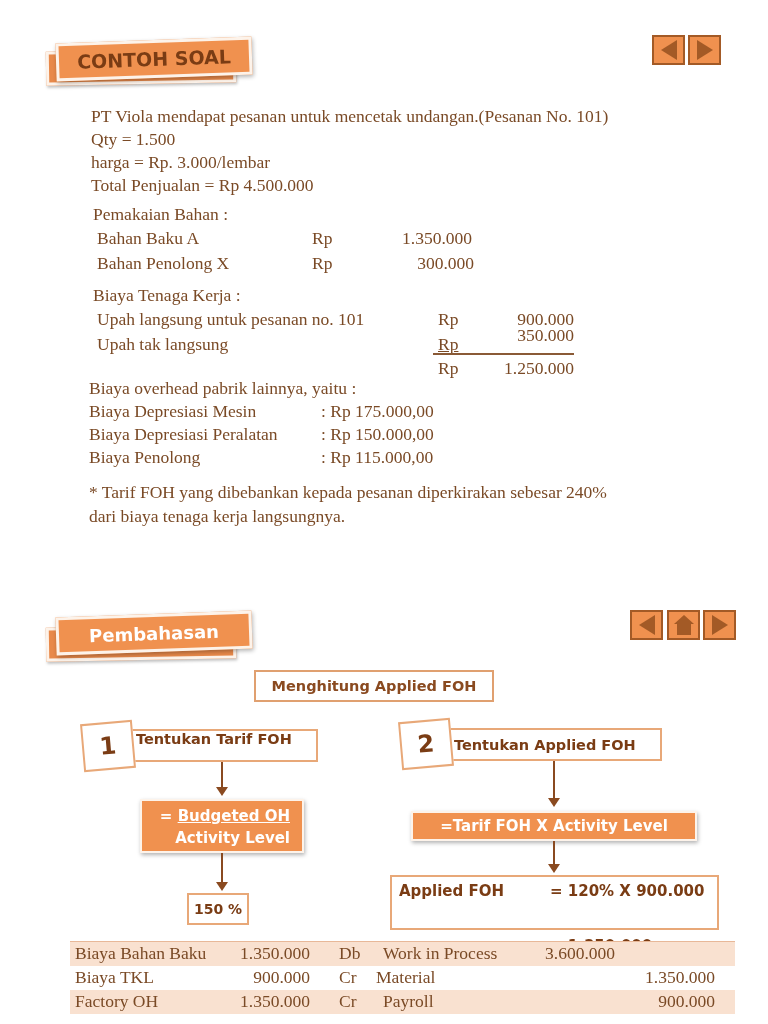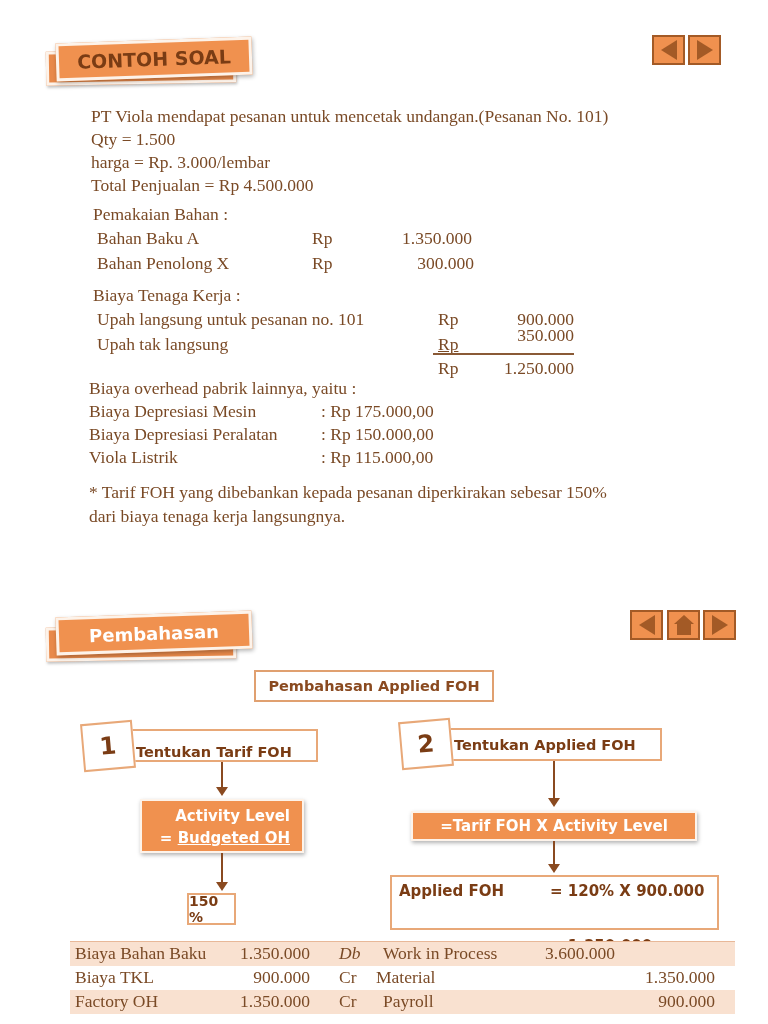--- a/index.html
+++ b/index.html
@@ -89,24 +89,24 @@
 <div class="txt" style="left:474px; top:324px; width:100px; text-align:right;">350.000</div>
 <div class="abs" style="left:433px; top:353px; width:141px; height:2px; background:#8a5a36;"></div>
 <div class="txt" style="left:438px; top:357px;">Rp</div>
 <div class="txt" style="left:474px; top:357px; width:100px; text-align:right;">1.250.000</div>
 
 <div class="txt" style="left:89px; top:377px;">Biaya overhead pabrik lainnya, yaitu :</div>
 <div class="txt" style="left:89px; top:400px;">Biaya Depresiasi Mesin</div>
 <div class="txt" style="left:321px; top:400px;">: Rp 175.000,00</div>
 <div class="txt" style="left:89px; top:423px;">Biaya Depresiasi Peralatan</div>
 <div class="txt" style="left:321px; top:423px;">: Rp 150.000,00</div>
-<div class="txt" style="left:89px; top:446px;">Viola Listrik</div>
+<div class="txt" style="left:89px; top:446px;">Biaya Penolong</div>
 <div class="txt" style="left:321px; top:446px;">: Rp 115.000,00</div>
 
-<div class="txt" style="left:89px; top:481px;">* Tarif FOH yang dibebankan kepada pesanan diperkirakan sebesar 150%</div>
+<div class="txt" style="left:89px; top:481px;">* Tarif FOH yang dibebankan kepada pesanan diperkirakan sebesar 240%</div>
 <div class="txt" style="left:89px; top:505px;">dari biaya tenaga kerja langsungnya.</div>
 
 <div class="ribbon" style="left:44px; top:612px; width:210px; height:50px;">
   <div class="back" style="left:2px; top:14px; width:190px; height:34px; transform:rotate(-1deg);"></div>
   <div class="front" style="left:12px; top:2px; width:196px; height:38px; font-size:18px; color:#ffffff;">
     <span>Pembahasan</span>
   </div>
 </div>
 
 <div class="navbtn" style="left:630px; top:610px;">
@@ -116,38 +116,38 @@
   <span style="position:relative; width:20px; height:20px;">
     <span style="position:absolute; left:0; top:0; width:0; height:0; border-left:10px solid transparent; border-right:10px solid transparent; border-bottom:9px solid #a35a26;"></span>
     <span style="position:absolute; left:3px; top:9px; width:14px; height:11px; background:#a35a26;"></span>
   </span>
 </div>
 <div class="navbtn" style="left:703px; top:610px;">
   <span style="width:0;height:0;border-top:10px solid transparent;border-bottom:10px solid transparent;border-left:16px solid #a35a26;"></span>
 </div>
 
 <div class="box-outline sans" style="left:254px; top:670px; width:240px; height:32px; border-color:#e0a070; display:flex; align-items:center; justify-content:center; font-size:14.5px; color:#8a4a20;">
-  <span>Pembahasan Applied FOH</span>
+  <span>Menghitung Applied FOH</span>
 </div>
 
-<div class="box-outline sans" style="left:126px; top:729px; width:192px; height:33px; display:flex; align-items:flex-end; padding-left:8px; font-size:14.5px; color:#7a3c14;">
+<div class="box-outline sans" style="left:126px; top:729px; width:192px; height:33px; display:flex; align-items:flex-start; padding-left:8px; font-size:14.5px; color:#7a3c14;">
   <span>Tentukan Tarif FOH</span>
 </div>
 <div class="box-outline sans" style="left:82px; top:722px; width:52px; height:48px; transform:rotate(-5deg); display:flex; align-items:center; justify-content:center; font-size:24px; color:#7a3c14;">
   <span>1</span>
 </div>
 <div class="vline" style="left:221px; top:762px; height:26px;"></div>
 <div class="arrowhead" style="left:216px; top:787px;"></div>
 <div class="box-fill sans" style="left:140px; top:799px; width:164px; height:54px; font-size:15px; padding:4px 12px 0 0; text-align:right; line-height:22px;">
+  <div><span>=</span> <span style="text-decoration:underline;">Budgeted OH</span></div>
   <div>Activity Level</div>
-  <div><span>=</span> <span style="text-decoration:underline;">Budgeted OH</span></div>
 </div>
 <div class="vline" style="left:221px; top:853px; height:30px;"></div>
 <div class="arrowhead" style="left:216px; top:882px;"></div>
-<div class="box-outline sans" style="left:187px; top:893px; width:49px; height:32px; display:flex; align-items:center; justify-content:center; font-size:14px; color:#7a3c14;">
+<div class="box-outline sans" style="left:187px; top:893px; width:62px; height:32px; display:flex; align-items:center; justify-content:center; font-size:14px; color:#7a3c14;">
   <span>150 %</span>
 </div>
 
 <div class="box-outline sans" style="left:444px; top:728px; width:218px; height:33px; display:flex; align-items:center; padding-left:8px; font-size:14.5px; color:#7a3c14;">
   <span>Tentukan Applied FOH</span>
 </div>
 <div class="box-outline sans" style="left:400px; top:720px; width:52px; height:48px; transform:rotate(-5deg); display:flex; align-items:center; justify-content:center; font-size:24px; color:#7a3c14;">
   <span>2</span>
 </div>
 <div class="vline" style="left:553px; top:761px; height:38px;"></div>
@@ -161,21 +161,21 @@
   <span class="abs" style="left:7px; top:5px;">Applied FOH</span>
   <span class="abs" style="left:158px; top:5px;">= 120% X 900.000</span>
   <span class="abs" style="left:158px; top:28px;margin-top:32px;">= 1.350.000</span>
 </div>
 
 <div class="abs" style="left:70px; top:941px; width:665px; height:1px; background:#e8b898;"></div>
 <div class="tbl">
   <div class="row shade">
     <span class="cell" style="left:5px;">Biaya Bahan Baku</span>
     <span class="cell" style="left:140px; width:100px; text-align:right;">1.350.000</span>
-    <span class="cell" style="left:269px;font-style:italic;">Db</span>
+    <span class="cell" style="left:269px;">Db</span>
     <span class="cell" style="left:313px;">Work in Process</span>
     <span class="cell" style="left:445px; width:100px; text-align:right;">3.600.000</span>
     <span class="cell" style="left:545px; width:100px; text-align:right;"></span>
   </div>
   <div class="row">
     <span class="cell" style="left:5px;">Biaya TKL</span>
     <span class="cell" style="left:140px; width:100px; text-align:right;">900.000</span>
     <span class="cell" style="left:269px;">Cr</span>
     <span class="cell" style="left:306px;">Material</span>
     <span class="cell" style="left:445px; width:100px; text-align:right;"></span>

